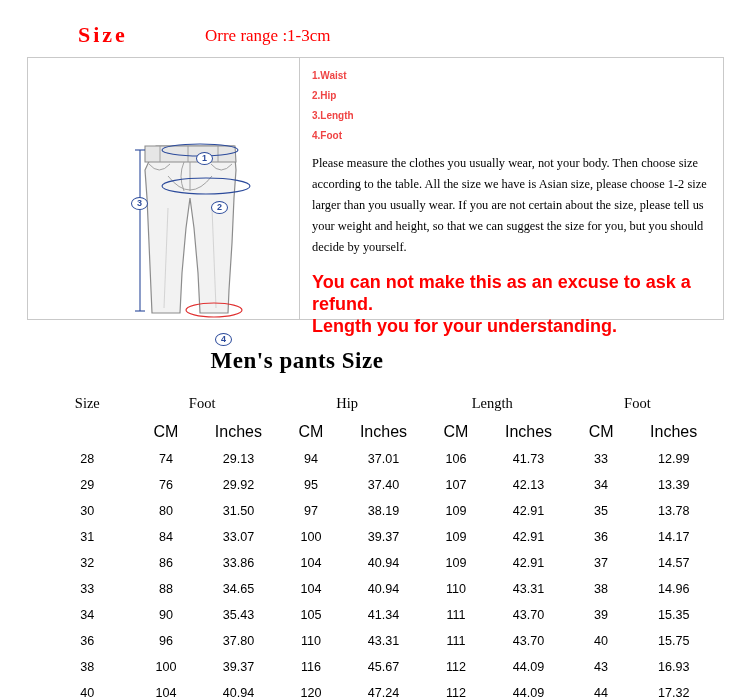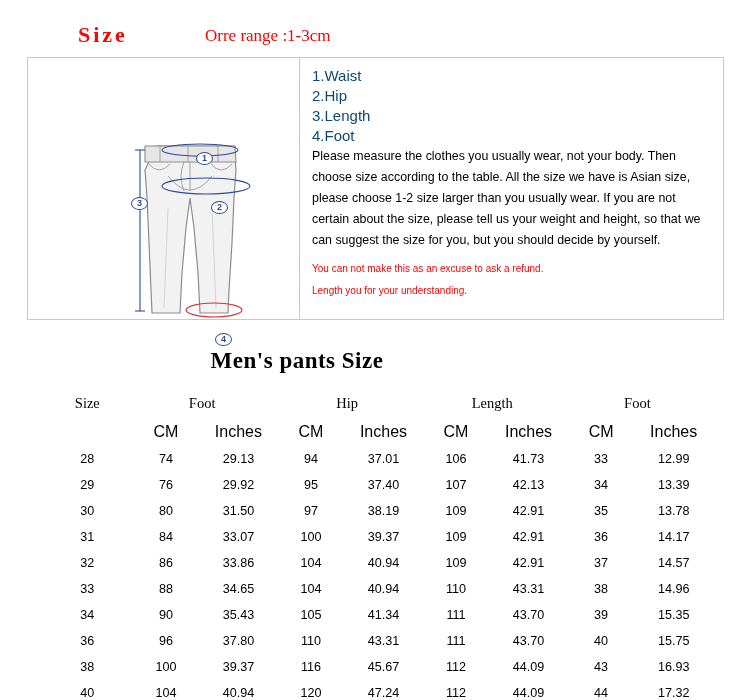--- a/index.html
+++ b/index.html
@@ -56,36 +56,38 @@
     position: relative;
     background: #ffffff;
   }
   .text-pane {
     flex: 1;
     padding: 8px 10px 0 12px;
     position: relative;
   }
 
   .bullet-list {
-    color: #0c4a6e;
-    font-weight: normal;
-    font-size: 15px;
+    color: #ef4444;
+    font-weight: bold;
+    font-size: 10px;
     line-height: 20px;
     font-family: "Liberation Sans", sans-serif;
   }
   .para {
+    margin-top: 7px;
     font-size: 12.4px;
     line-height: 21px;
     color: #000;
+    font-family: Liberation Serif, serif;
   }
   .warn {
-    margin-top: 7px;
+    margin-top: 13px;
     color: #ff0000;
-    font-size: 10px;
-    font-weight: normal;
+    font-size: 18px;
+    font-weight: bold;
     line-height: 22px;
   }
 
   
   .pants-wrap {
     position: absolute;
     left: 0; top: 0; right: 0; bottom: 0;
   }
   .callout {
     position: absolute;

